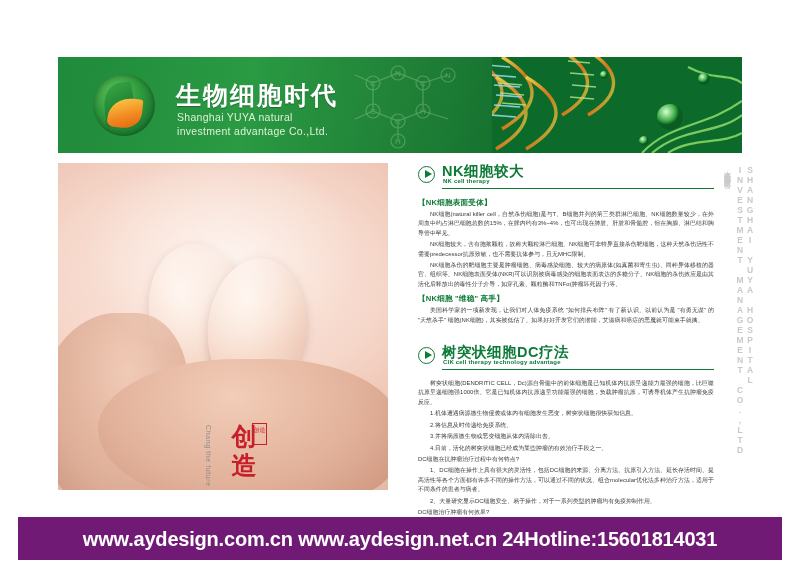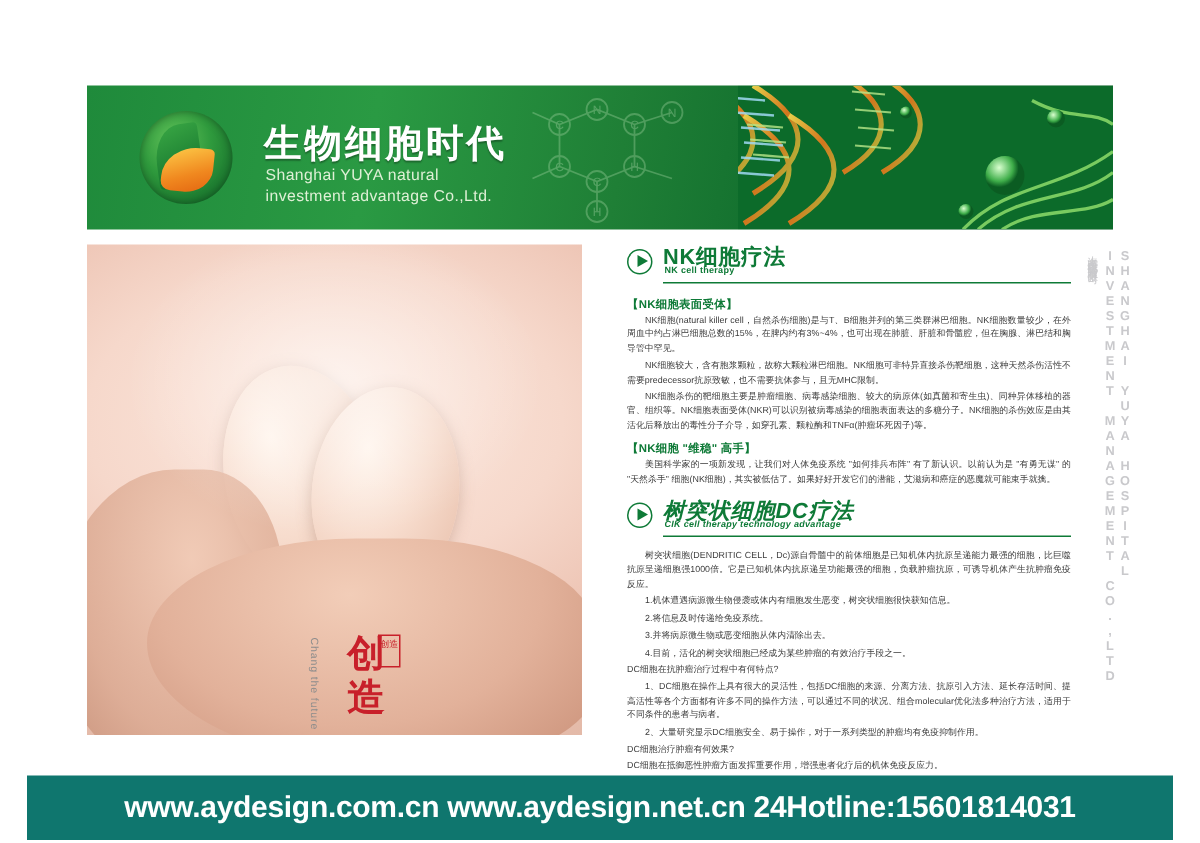--- a/index.html
+++ b/index.html
@@ -146,21 +146,21 @@
     height:320px; margin-left:2px;
   }
 
   
   .footer{
     position:absolute; left:0; bottom:0; width:800px; height:47px;
     background:#ffffff;
   }
   .footer .bar{
     position:absolute; left:18px; top:2px; width:764px; height:43px;
-    background:#0f766e;
+    background:#701a75;
   }
   .footer .bar span{
     position:absolute; left:50%; top:50%; transform:translate(-50%,-50%);
     white-space:nowrap; color:#ffffff; font-size:20px; font-weight:bold; letter-spacing:-.2px;
   }
 </style>
 </head>
 <body>
 
 <div id="page">
@@ -260,32 +260,32 @@
     <div class="glow"></div>
   </div>
   <div class="calli-en">Chang the future</div>
   <div class="calli">创造</div>
   <div class="seal">创造</div>
 
   <div class="content">
 
     <div class="sec-head">
       <span class="play"></span>
-      <span class="h-cn">NK细胞疗法</span>
+      <span class="h-cn">NK细胞较大</span>
       <span class="h-en">NK cell therapy</span>
       <span class="rule"></span>
     </div>
     <div class="sub-title">【NK细胞表面受体】</div>
     <p class="body ind">NK细胞(natural killer cell，自然杀伤细胞)是与T、B细胞并列的第三类群淋巴细胞。NK细胞数量较少，在外周血中约占淋巴细胞总数的15%，在脾内约有3%~4%，也可出现在肺脏、肝脏和骨髓腔，但在胸腺、淋巴结和胸导管中罕见。</p>
     <p class="body ind">NK细胞较大，含有胞浆颗粒，故称大颗粒淋巴细胞。NK细胞可非特异直接杀伤靶细胞，这种天然杀伤活性不需要predecessor抗原致敏，也不需要抗体参与，且无MHC限制。</p>
     <p class="body ind">NK细胞杀伤的靶细胞主要是肿瘤细胞、病毒感染细胞、较大的病原体(如真菌和寄生虫)、同种异体移植的器官、组织等。NK细胞表面受体(NKR)可以识别被病毒感染的细胞表面表达的多糖分子。NK细胞的杀伤效应是由其活化后释放出的毒性分子介导，如穿孔素、颗粒酶和TNFα(肿瘤坏死因子)等。</p>
     <div class="sub-title">【NK细胞 "维稳" 高手】</div>
     <p class="body ind">美国科学家的一项新发现，让我们对人体免疫系统 "如何排兵布阵" 有了新认识。以前认为是 "有勇无谋" 的 "天然杀手" 细胞(NK细胞)，其实被低估了。如果好好开发它们的潜能，艾滋病和癌症的恶魔就可能束手就擒。</p>
 
-    <div class="sec-head" style="margin-top:7px;font-style:italic;">
+    <div class="sec-head" style="margin-top:19px;">
       <span class="play"></span>
       <span class="h-cn">树突状细胞DC疗法</span>
       <span class="h-en">CIK cell therapy technology advantage</span>
       <span class="rule"></span>
     </div>
     <p class="body ind" style="margin-top:5px;">树突状细胞(DENDRITIC CELL，Dc)源自骨髓中的前体细胞是已知机体内抗原呈递能力最强的细胞，比巨噬抗原呈递细胞强1000倍。它是已知机体内抗原递呈功能最强的细胞，负载肿瘤抗原，可诱导机体产生抗肿瘤免疫反应。</p>
     <p class="body ind">1.机体遭遇病源微生物侵袭或体内有细胞发生恶变，树突状细胞很快获知信息。</p>
     <p class="body ind">2.将信息及时传递给免疫系统。</p>
     <p class="body ind">3.并将病原微生物或恶变细胞从体内清除出去。</p>
     <p class="body ind">4.目前，活化的树突状细胞已经成为某些肿瘤的有效治疗手段之一。</p>

